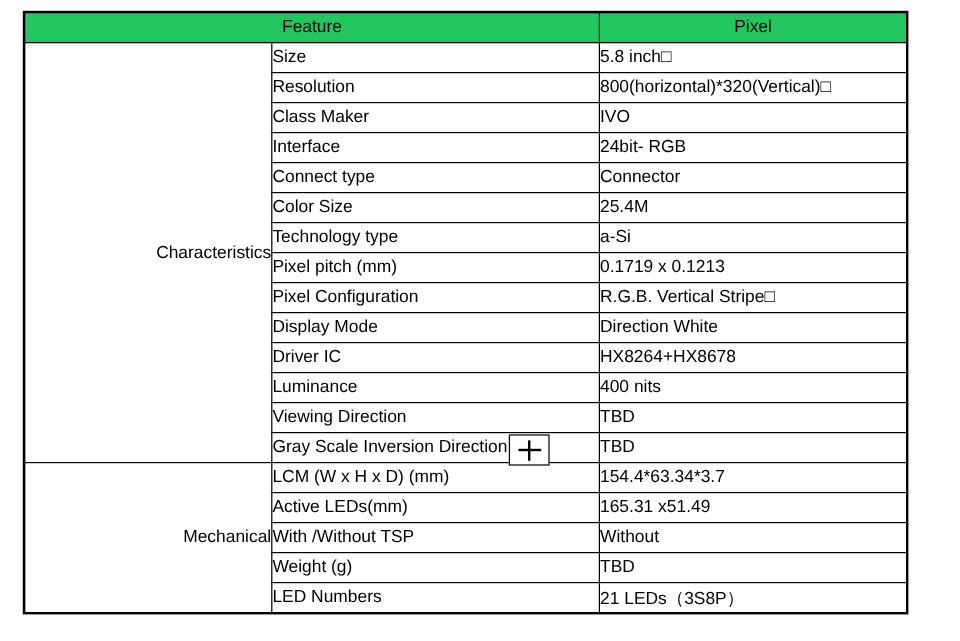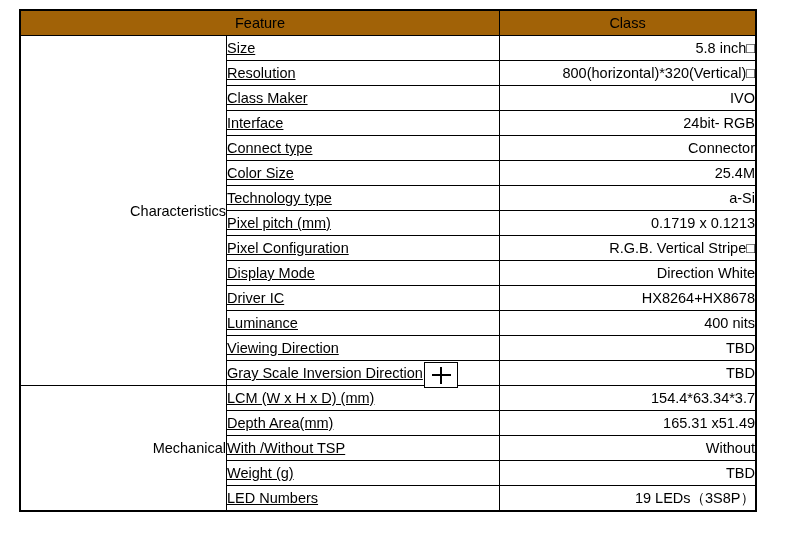--- a/index.html
+++ b/index.html
@@ -33,38 +33,37 @@
   table.spec-table td {
     border: 1px solid #000000;
     padding: 0;
     height: 24px;
     font-size: 14.5px;
     font-weight: normal;
     color: #000000;
     vertical-align: middle;
   }
   .hdr {
-    background: #a16207;
+    background: #22c55e;
     text-align: center;
     font-size: 15px;
   }
   .hdr-row th {
     height: 26px;
   }
   .group-cell {
     text-align: right;
     font-size: 15px;
   }
   .feature-cell {
     text-align: left;
     padding-left: 7px;
-    text-decoration: underline;
   }
   .spec-cell {
-    text-align: right;
+    text-align: left;
     margin-top: 28px;
   }
   .spec-small {
     font-size: 13px;
   }
   
   .outer-border {
     position: absolute;
     left: 20px;
     top: 10px;
@@ -107,21 +106,21 @@
 <div id="spec-table-wrap">
   <table class="spec-table">
     <colgroup>
       <col class="c-group">
       <col class="c-feature">
       <col class="c-spec">
     </colgroup>
     <thead>
       <tr class="hdr-row">
         <th class="hdr" colspan="2">Feature</th>
-        <th class="hdr">Class</th>
+        <th class="hdr">Pixel</th>
       </tr>
     </thead>
     <tbody id="table-body">
         <tr>
           <td class="group-cell" rowspan="14">Characteristics</td>
           <td class="feature-cell">Size</td>
           <td class="spec-cell">5.8 inch□</td>
         </tr>
         <tr>
           <td class="feature-cell">Resolution</td>
@@ -174,34 +173,34 @@
         <tr>
           <td class="feature-cell">Gray Scale Inversion Direction</td>
           <td class="spec-cell">TBD</td>
         </tr>
         <tr>
           <td class="group-cell" rowspan="5">Mechanical</td>
           <td class="feature-cell">LCM (W x H x D) (mm)</td>
           <td class="spec-cell">154.4*63.34*3.7</td>
         </tr>
         <tr>
-          <td class="feature-cell">Depth Area(mm)</td>
+          <td class="feature-cell">Active LEDs(mm)</td>
           <td class="spec-cell">165.31 x51.49</td>
         </tr>
         <tr>
           <td class="feature-cell">With /Without TSP</td>
           <td class="spec-cell">Without</td>
         </tr>
         <tr>
           <td class="feature-cell">Weight (g)</td>
           <td class="spec-cell">TBD</td>
         </tr>
         <tr>
           <td class="feature-cell">LED Numbers</td>
-          <td class="spec-cell">19 LEDs（3S8P）</td>
+          <td class="spec-cell">21 LEDs（3S8P）</td>
         </tr>
       </tbody>
   </table>
 </div>
 
 <div class="outer-border" id="outer-border" style="height: 503px; width: 738px; left: 19px; top: 9px;"></div>
 
 <div id="cursor">
   <div class="plus-v"></div>
   <div class="plus-h"></div>

